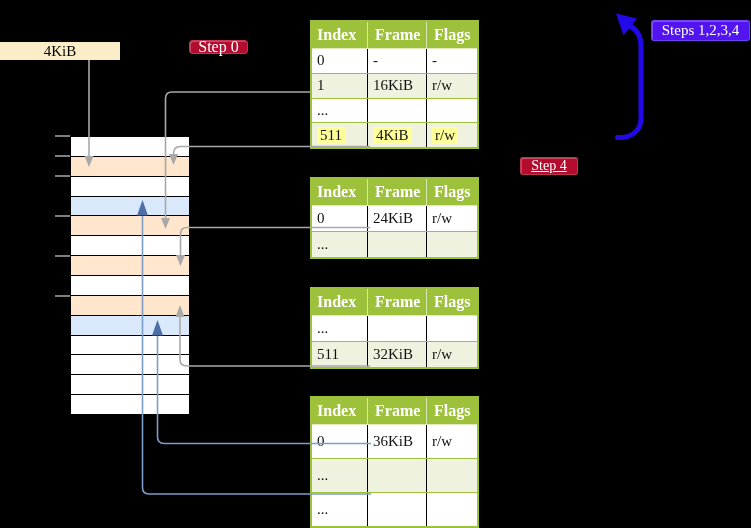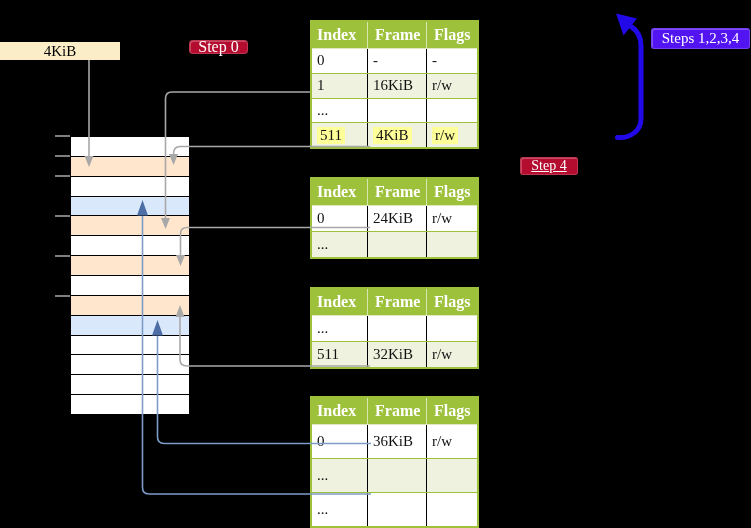--- a/index.html
+++ b/index.html
@@ -17,21 +17,21 @@
     position:absolute;color:#fff;border-radius:4px;
     display:flex;align-items:center;justify-content:center;
     box-shadow:inset 1px 1px 0 rgba(255,255,255,0.25);
     border:1px solid rgba(255,255,255,0.18);
     box-sizing:border-box;white-space:nowrap;
   }
   .badge.red{background:#b30c2e;}
   .badge.blue{background:#5214f0;}
   .b-step0{left:189px;top:40px;width:59px;height:14px;font-size:16px;}
   .b-steps123{left:510px;top:18px;width:91px;height:19px;font-size:15px;}
-  .b-steps1234{left:651px;top:28px;width:99px;height:21px;font-size:15px;border-radius:3px;}
+  .b-steps1234{left:651px;top:20px;width:99px;height:21px;font-size:15px;border-radius:3px;}
   .b-step4{left:520px;top:157px;width:58px;height:18px;font-size:14px;border-radius:3px;text-decoration:underline;}
   
   .stack{
     position:absolute;left:70px;top:136px;width:120px;height:279px;
     border:1px solid #000;box-sizing:border-box;background:#000;
     display:flex;flex-direction:column;
   }
   .mcell{flex:1;border-bottom:1px solid #000;}
   .mcell:last-child{border-bottom:none;}
   .mcell.w{background:#ffffff;}

